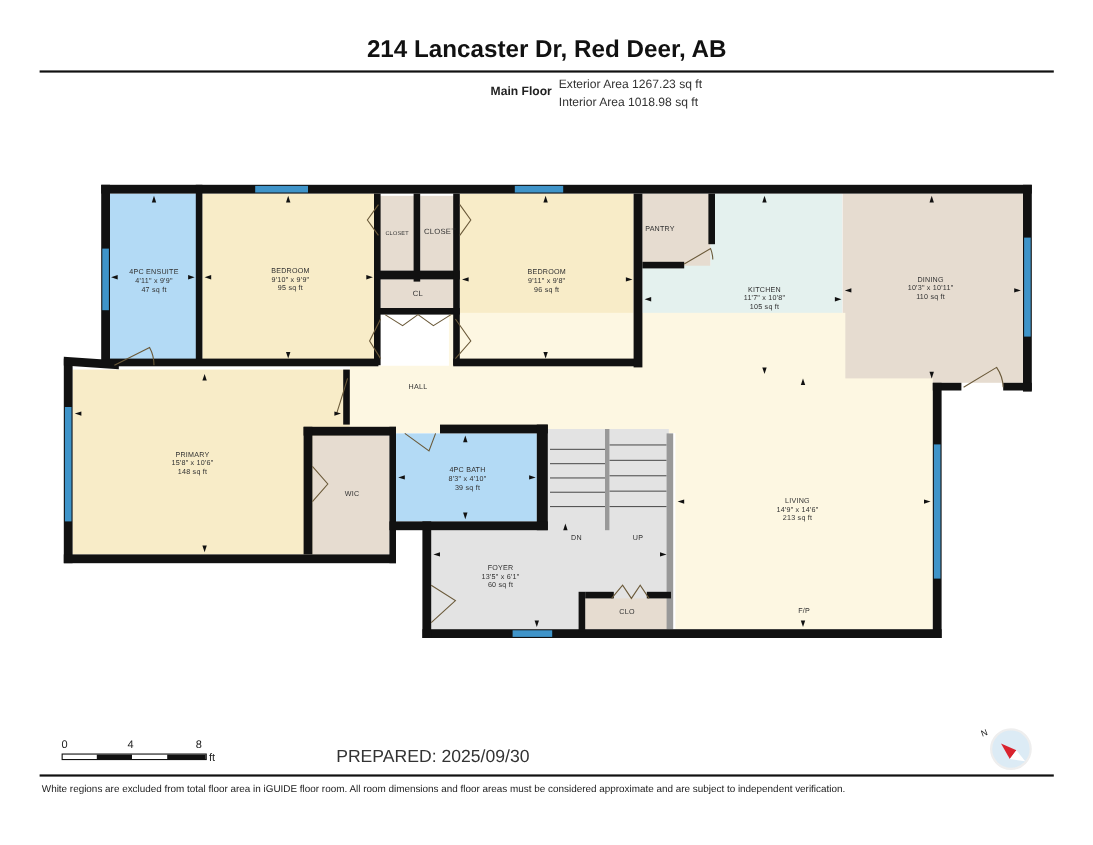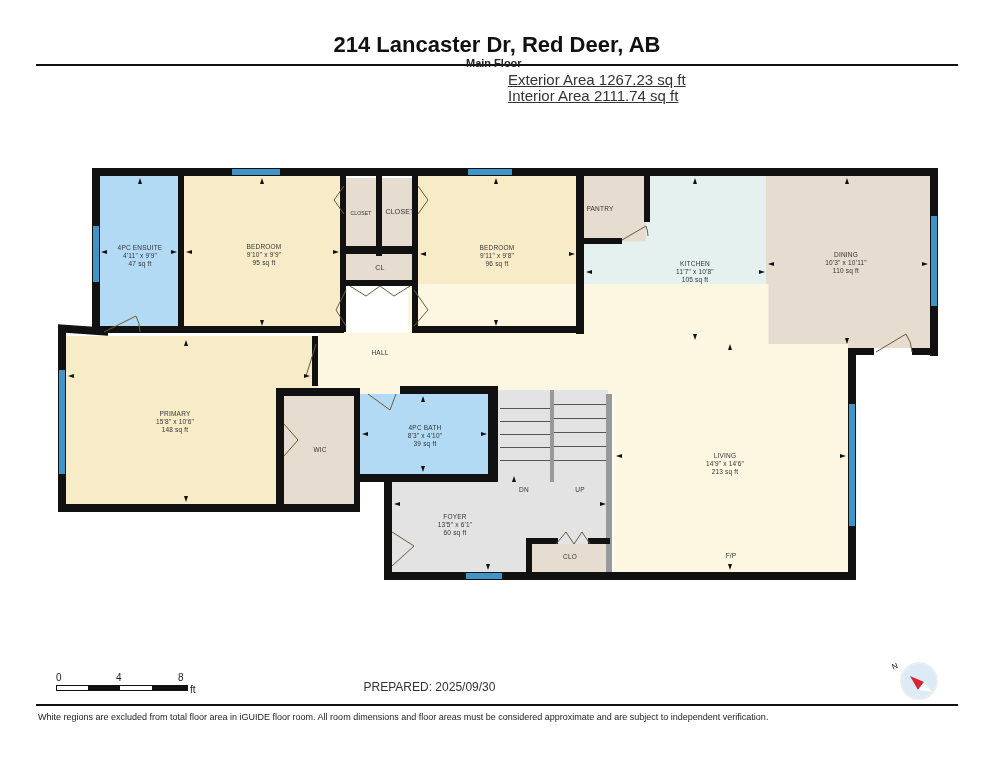--- a/index.html
+++ b/index.html
@@ -1,45 +1,45 @@
 <!DOCTYPE html>
 <html><head>
 <meta charset="utf-8">
 <style>
   html,body{margin:0;padding:0;background:#fff;}
   body{width:994px;height:768px;position:relative;overflow:hidden;font-family:"Liberation Sans",sans-serif;color:#222;}
   .abs{position:absolute;}
   .title{left:0;top:32px;width:994px;text-align:center;font-size:22px;font-weight:bold;color:#111;}
   .rule{left:36px;width:922px;height:2px;background:#111;}
   .hdr-label{font-size:11px;font-weight:bold;color:#222;}
-  .hdr-val{font-size:15px;color:#333;text-decoration:underline;}
+  .hdr-val{font-size:11px;color:#333;}
   .room{position:absolute;}
   .wall{position:absolute;background:#111;}
   .win{position:absolute;background:#3f94c9;}
   .rlabel{position:absolute;text-align:center;font-size:6.5px;line-height:8px;color:#333;letter-spacing:0.2px;}
   .rlabel .n{display:block;}
   .arrow{position:absolute;width:0;height:0;}
   .au{border-left:2.5px solid transparent;border-right:2.5px solid transparent;border-bottom:6px solid #111;}
   .ad{border-left:2.5px solid transparent;border-right:2.5px solid transparent;border-top:6px solid #111;}
   .al{border-top:2.5px solid transparent;border-bottom:2.5px solid transparent;border-right:6px solid #111;}
   .ar{border-top:2.5px solid transparent;border-bottom:2.5px solid transparent;border-left:6px solid #111;}
   .stair-line{position:absolute;height:1px;background:#555;}
   .small{font-size:6px;}
   .footer-text{left:38px;top:712px;font-size:9px;color:#222;}
-  .prepared{left:0;top:680px;width:787px;text-align:center;font-size:12px;color:#333;margin-left:36px;}
+  .prepared{left:0;top:680px;width:787px;text-align:center;font-size:16px;color:#333;}
   .scale-lbl{font-size:10px;color:#222;}
 </style>
 </head>
 <body>
 
 <div class="abs title">214 Lancaster Dr, Red Deer, AB</div>
 <div class="abs rule" style="top:64px;"></div>
-<div class="abs hdr-label" style="left:446px;top:57px;margin-left:20px;">Main Floor</div>
+<div class="abs hdr-label" style="left:446px;top:77px;">Main Floor</div>
 <div class="abs hdr-val" style="left:508px;top:71px;">Exterior Area 1267.23 sq ft</div>
-<div class="abs hdr-val" style="left:508px;top:87px;">Interior Area 2111.74 sq ft</div>
+<div class="abs hdr-val" style="left:508px;top:87px;">Interior Area 1018.98 sq ft</div>
 
 <div class="abs" style="left:0;top:0;width:994px;height:700px;">
 
   <div class="room" style="left:100px;top:176px;width:80px;height:155px;background:#b3daf5;"></div>
   <div class="room" style="left:184px;top:176px;width:160px;height:155px;background:#f8ecc8;"></div>
   <div class="room" style="left:344px;top:178px;width:34px;height:68px;background:#e6dcd0;"></div>
   <div class="room" style="left:382px;top:178px;width:36px;height:68px;background:#e6dcd0;"></div>
   <div class="room" style="left:346px;top:254px;width:68px;height:26px;background:#e6dcd0;"></div>
   <div class="room" style="left:418px;top:176px;width:158px;height:155px;background:#f8ecc8;"></div>
   <div class="room" style="left:584px;top:176px;width:62px;height:66px;background:#e6dcd0;"></div>

